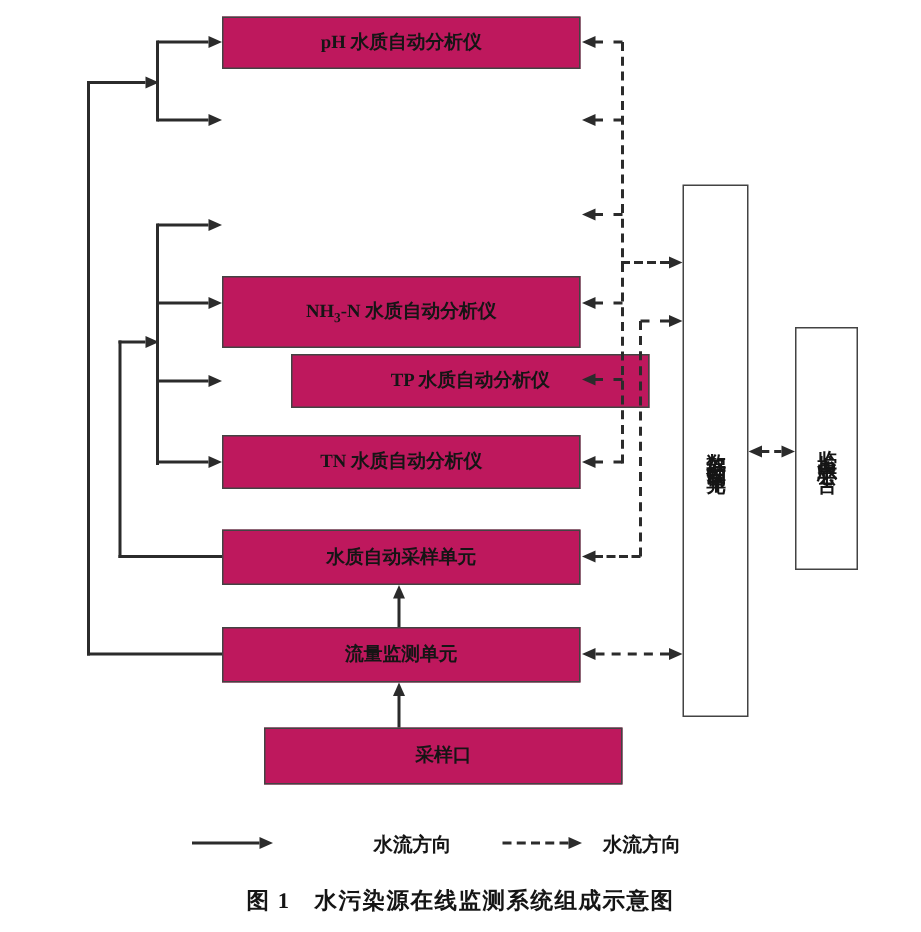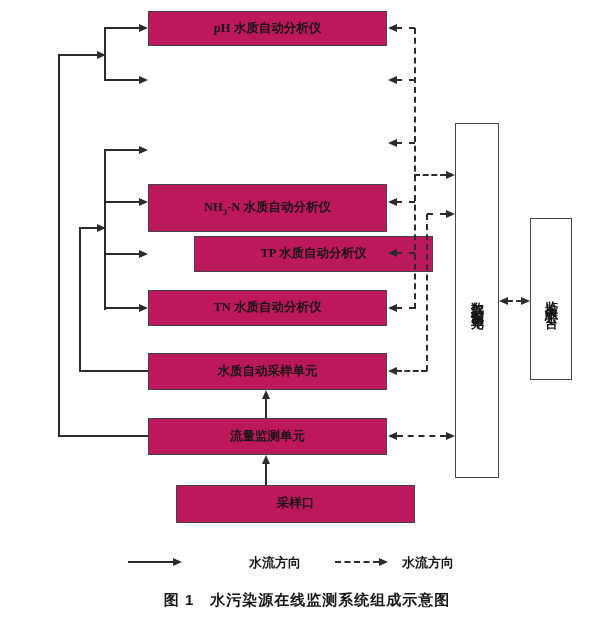--- a/index.html
+++ b/index.html
@@ -32,21 +32,21 @@
   .dv{position:absolute;width:0;border-left:2px dashed var(--line);}
   .ar{position:absolute;width:0;height:0;border-top:4.5px solid transparent;
       border-bottom:4.5px solid transparent;border-left:9px solid var(--line);}
   .al{position:absolute;width:0;height:0;border-top:4.5px solid transparent;
       border-bottom:4.5px solid transparent;border-right:9px solid var(--line);}
   .au{position:absolute;width:0;height:0;border-left:4.5px solid transparent;
       border-right:4.5px solid transparent;border-bottom:9px solid var(--line);}
   .legend-label{position:absolute;font-weight:bold;font-size:13px;}
   #caption{
     position:absolute;left:0;top:591px;width:614px;text-align:center;
-    font-weight:bold;font-size:15px;letter-spacing:1px;
+    font-weight:bold;font-size:15px;letter-spacing:1px;font-family:Liberation Serif, serif;
   }
 </style>
 </head>
 <body>
 
 <div id="stage">
 
   <div class="box" style="top:11px;height:35px;">
     <span>pH 水质自动分析仪</span>
   </div>

